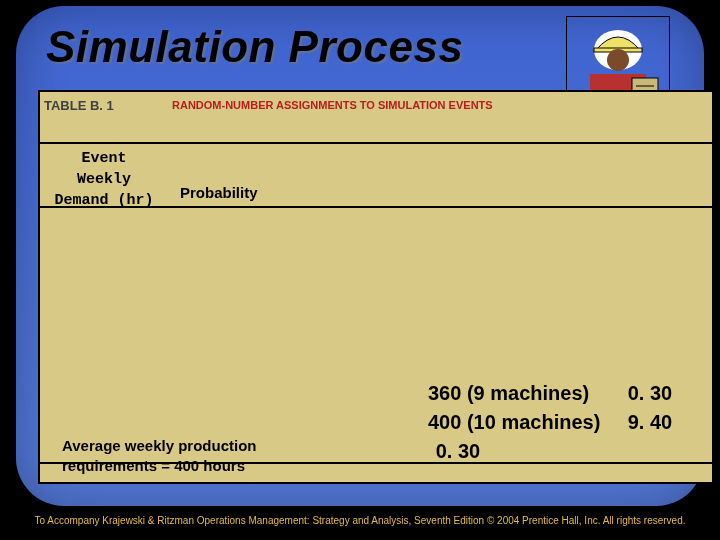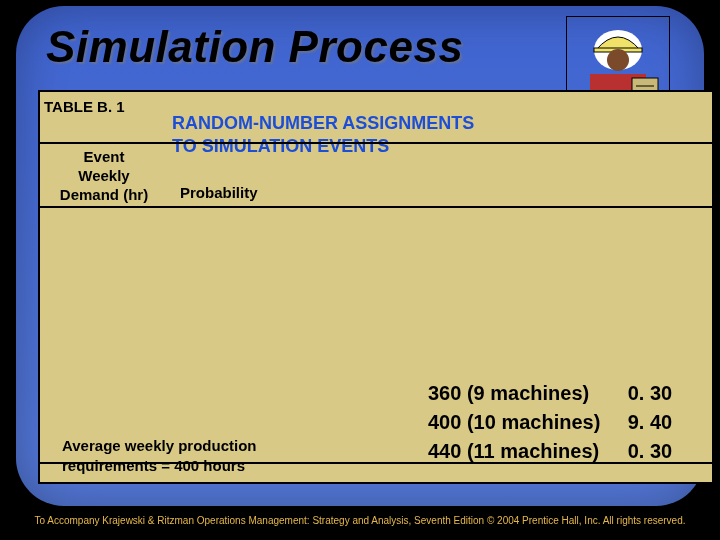--- a/index.html
+++ b/index.html
@@ -45,32 +45,32 @@
     top: 84px;
     width: 676px;
     height: 394px;
     background: #d9c986;
     border: 2px solid #000;
   }
   .table-label {
     position: absolute;
     left: 4px;
     top: 6px;
-    font-size: 15px;
-    font-weight: bold;
-    color: #000000;
+    font-size: 13px;
+    font-weight: bold;
+    color: #404040;
   }
   .table-title {
     position: absolute;
     left: 132px;
-    top: 20px;
+    top: 6px;
     width: 330px;
-    font-size: 18px;
-    font-weight: bold;
-    color: #1d4ed8;
+    font-size: 11px;
+    font-weight: bold;
+    color: #b91c1c;
     line-height: 1.3;
   }
   .hr1 {
     position: absolute;
     left: 0;
     top: 50px;
     width: 100%;
     height: 2px;
     background: #000;
   }
@@ -168,40 +168,39 @@
     <line x1="70" y1="76" x2="88" y2="76" stroke="#000" stroke-width="1"></line>
     <line x1="70" y1="82" x2="88" y2="82" stroke="#000" stroke-width="1"></line>
   </svg>
 
   <div class="table-panel">
     <div class="table-label">TABLE B. 1</div>
     <div class="table-title">RANDOM-NUMBER ASSIGNMENTS TO SIMULATION EVENTS</div>
     <div class="hr1"></div>
 
     <div class="col1-hdr">
-      <span style="white-space:pre-line;">Event
+      <span style="white-space:pre-line;font-family:Liberation Mono, monospace;">Event
 Weekly
 Demand (hr)</span>
     </div>
     <div class="col2-hdr">Probability</div>
     <div class="hr2"></div>
 
     <div class="avg-note">Average weekly production requirements = 400 hours</div>
 
     <div class="scenarios">
       <div class="row">
         <span class="desc">360 (9 machines)</span>
         <span class="prob">0. 30</span>
       </div>
       <div class="row">
         <span class="desc">400 (10 machines)</span>
         <span class="prob">9. 40</span>
       </div>
       <div class="row">
-        <span class="desc">440 (11 machines)</span>
         <span class="prob">0. 30</span>
       </div>
     </div>
 
     <div class="hr3"></div>
   </div>
 </div>
 
 <div class="footer">To Accompany Krajewski &amp; Ritzman Operations Management: Strategy and Analysis, Seventh Edition © 2004 Prentice Hall, Inc. All rights reserved.</div>
 

